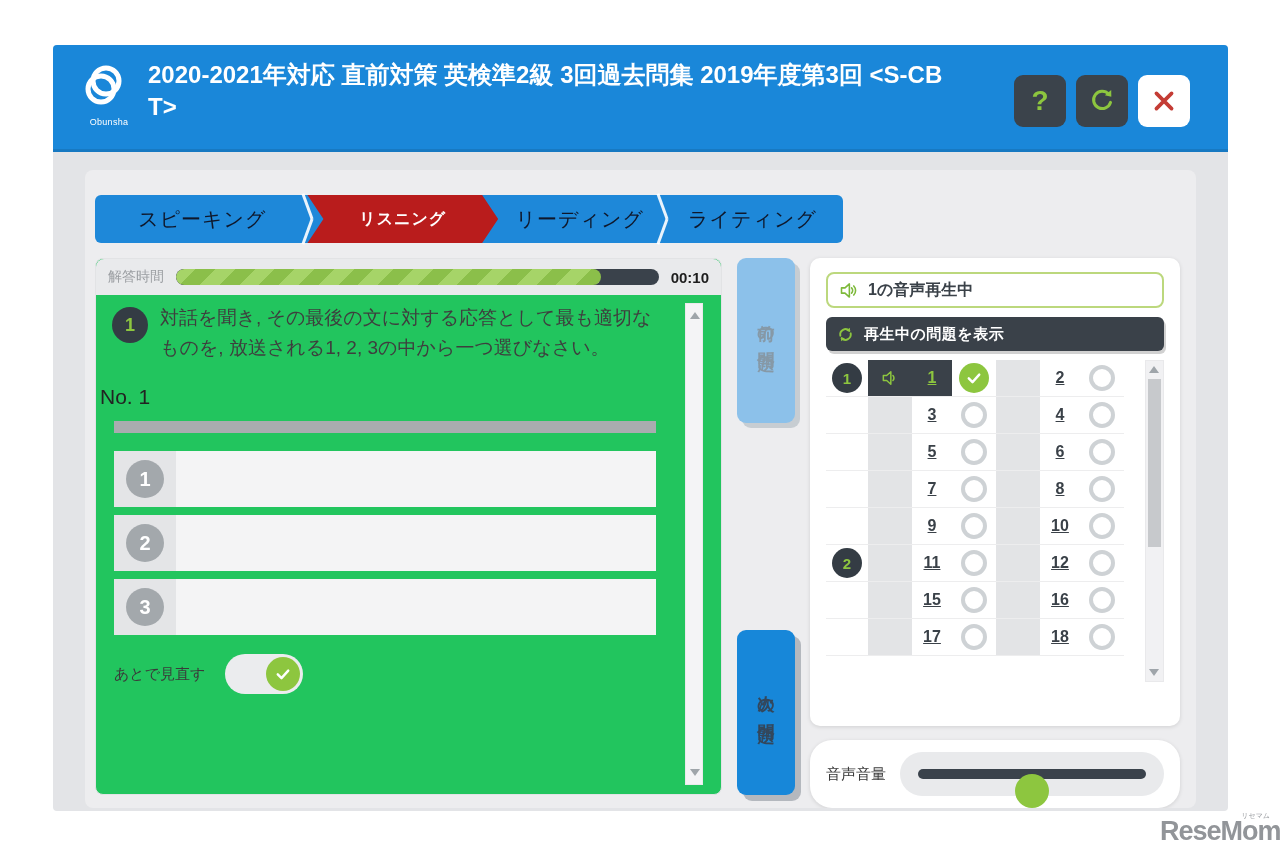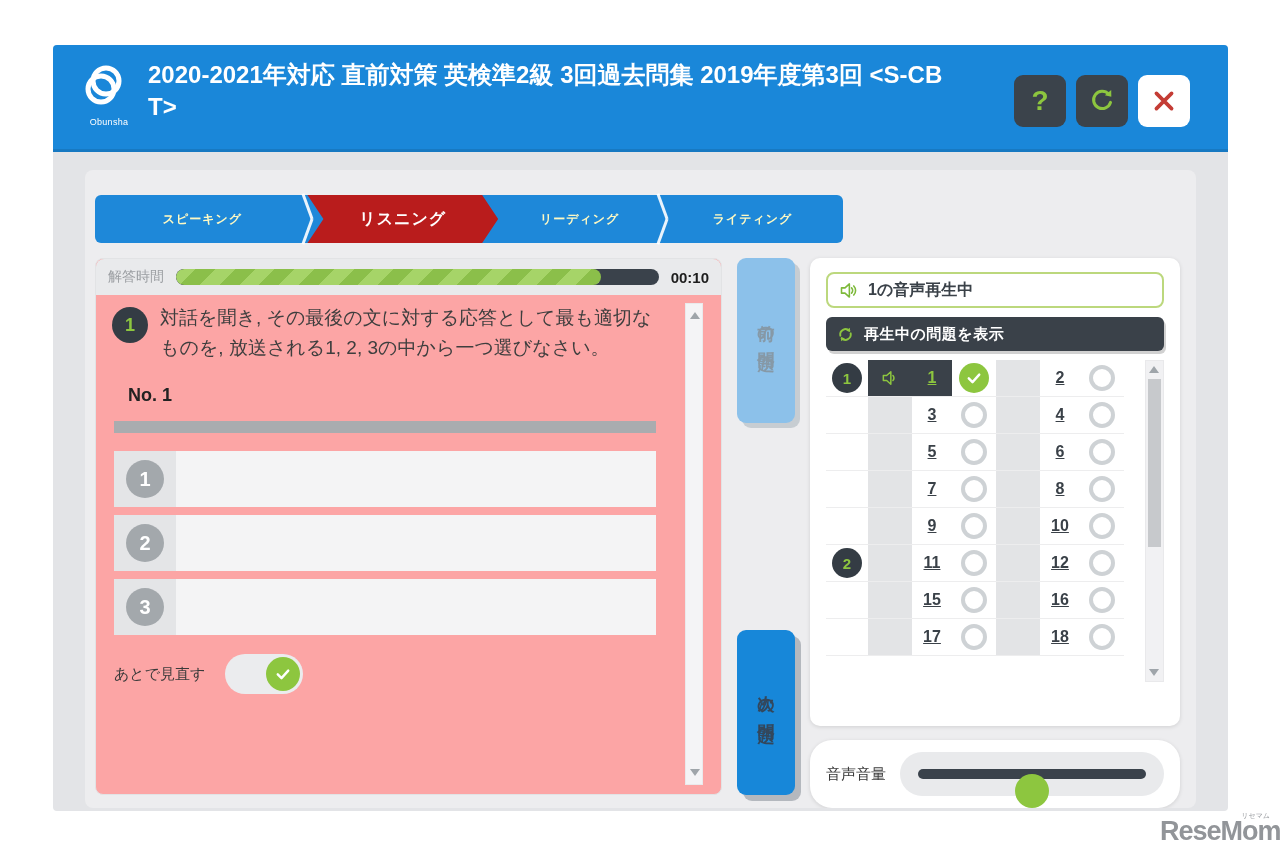--- a/index.html
+++ b/index.html
@@ -19,46 +19,46 @@
   .hdr-btn.dark { background:#3b434b; }
   .hdr-btn.light { background:#ffffff; }
   .help-glyph { color:#8dc63f; font-size:28px; font-weight:bold; }
 
   
   .app-body { position:absolute; left:0; top:107px; width:100%; height:659px; }
   .main-card { position:absolute; left:32px; top:18px; width:1111px; height:638px; background:#ededef; border-radius:8px; overflow:hidden; }
 
   
   .tabs { position:absolute; left:10px; top:25px; width:748px; height:48px; background:#1e88d9; border-radius:6px; }
-  .tab-label { position:absolute; top:0; height:100%; display:flex; align-items:center; justify-content:center; color:#fef9c3; font-size:12px; font-weight:bold; letter-spacing:1px; cursor:pointer; }
+  .tab-label { position:absolute; top:0; height:100%; display:flex; align-items:center; justify-content:center; color:#0f172a; font-size:20px; font-weight:normal; letter-spacing:1px; cursor:pointer; }
   .tab-1 { left:0; width:28.7%; }
   .tab-3 { left:53.8%; width:22%; }
   .tab-4 { left:75.8%; width:24.2%; }
   .tab-active { position:absolute; left:28.4%; top:0; width:25.5%; height:100%; background:#b91c1c;
     clip-path:polygon(0 0, calc(100% - 16px) 0, 100% 50%, calc(100% - 16px) 100%, 0 100%, 16px 50%);
     display:flex; align-items:center; justify-content:center; color:#fff; font-size:16px; font-weight:bold; letter-spacing:1px; cursor:pointer; }
   .sep { position:absolute; top:0; width:26px; height:100%; }
   .sep-1 { left:calc(28.4% - 13px); }
   .sep-3 { left:calc(75.8% - 13px); }
   .sep::before, .sep::after { content:""; position:absolute; left:12px; width:2.5px; height:27px; background:rgba(255,255,255,.9); }
   .sep::before { top:-2px; transform:rotate(-20deg); }
   .sep::after { bottom:-2px; transform:rotate(20deg); }
 
   
-  .qpanel { position:absolute; left:10px; top:88px; width:627px; height:537px; background:#fca5a5; border-radius:8px; border:1px solid #e2e3e5; }
+  .qpanel { position:absolute; left:10px; top:88px; width:627px; height:537px; background:#22c55e; border-radius:8px; border:1px solid #e2e3e5; }
   .timer-strip { position:absolute; left:0; top:0; width:100%; height:36px; background:#e9eaec; border-radius:8px 8px 0 0; display:flex; align-items:center; padding:0 12px; }
   .timer-label { color:#9b9ea2; font-size:14px; white-space:nowrap; }
   .timer-track { flex:1; height:16px; background:#3a424b; border-radius:8px; margin:0 12px; position:relative; overflow:hidden; }
   .timer-fill { position:absolute; left:0; top:0; height:100%; border-radius:8px;
     background:repeating-linear-gradient(135deg,#a6d468 0 14px,#8bbf4a 14px 28px); }
   .timer-time { color:#1d1d1d; font-size:15px; font-weight:bold; }
 
   .q-badge { position:absolute; left:16px; top:48px; width:36px; height:36px; border-radius:50%; background:#343c44; color:#8dc63f; font-size:18px; font-weight:bold; display:flex; align-items:center; justify-content:center; }
   .q-instruction { position:absolute; left:64px; top:44px; width:502px; color:#3e3e3e; font-size:19px; line-height:30px; }
-  .q-no { position:absolute; left:32px; top:126px; color:#222; font-size:18px; font-weight:bold; }
+  .q-no { position:absolute; left:4px; top:126px; color:#222; font-size:21px; font-weight:normal; }
   .q-bar { position:absolute; left:18px; top:162px; width:542px; height:12px; background:#a9acaf; }
 
   .choices { position:absolute; left:18px; top:192px; width:542px; display:flex; flex-direction:column; gap:8px; }
   .choice-row { height:56px; display:flex; cursor:pointer; }
   .choice-numcell { width:62px; background:#e4e5e7; display:flex; align-items:center; justify-content:center; }
   .choice-body { flex:1; background:#f4f4f5; }
   .choice-circle { width:38px; height:38px; border-radius:50%; background:#a3a8ac; color:#fff; font-size:20px; font-weight:bold; display:flex; align-items:center; justify-content:center; }
 
   .review-row { position:absolute; left:18px; top:395px; display:flex; align-items:center; gap:20px; }
   .review-label { color:#3a3a3a; font-size:15px; }

